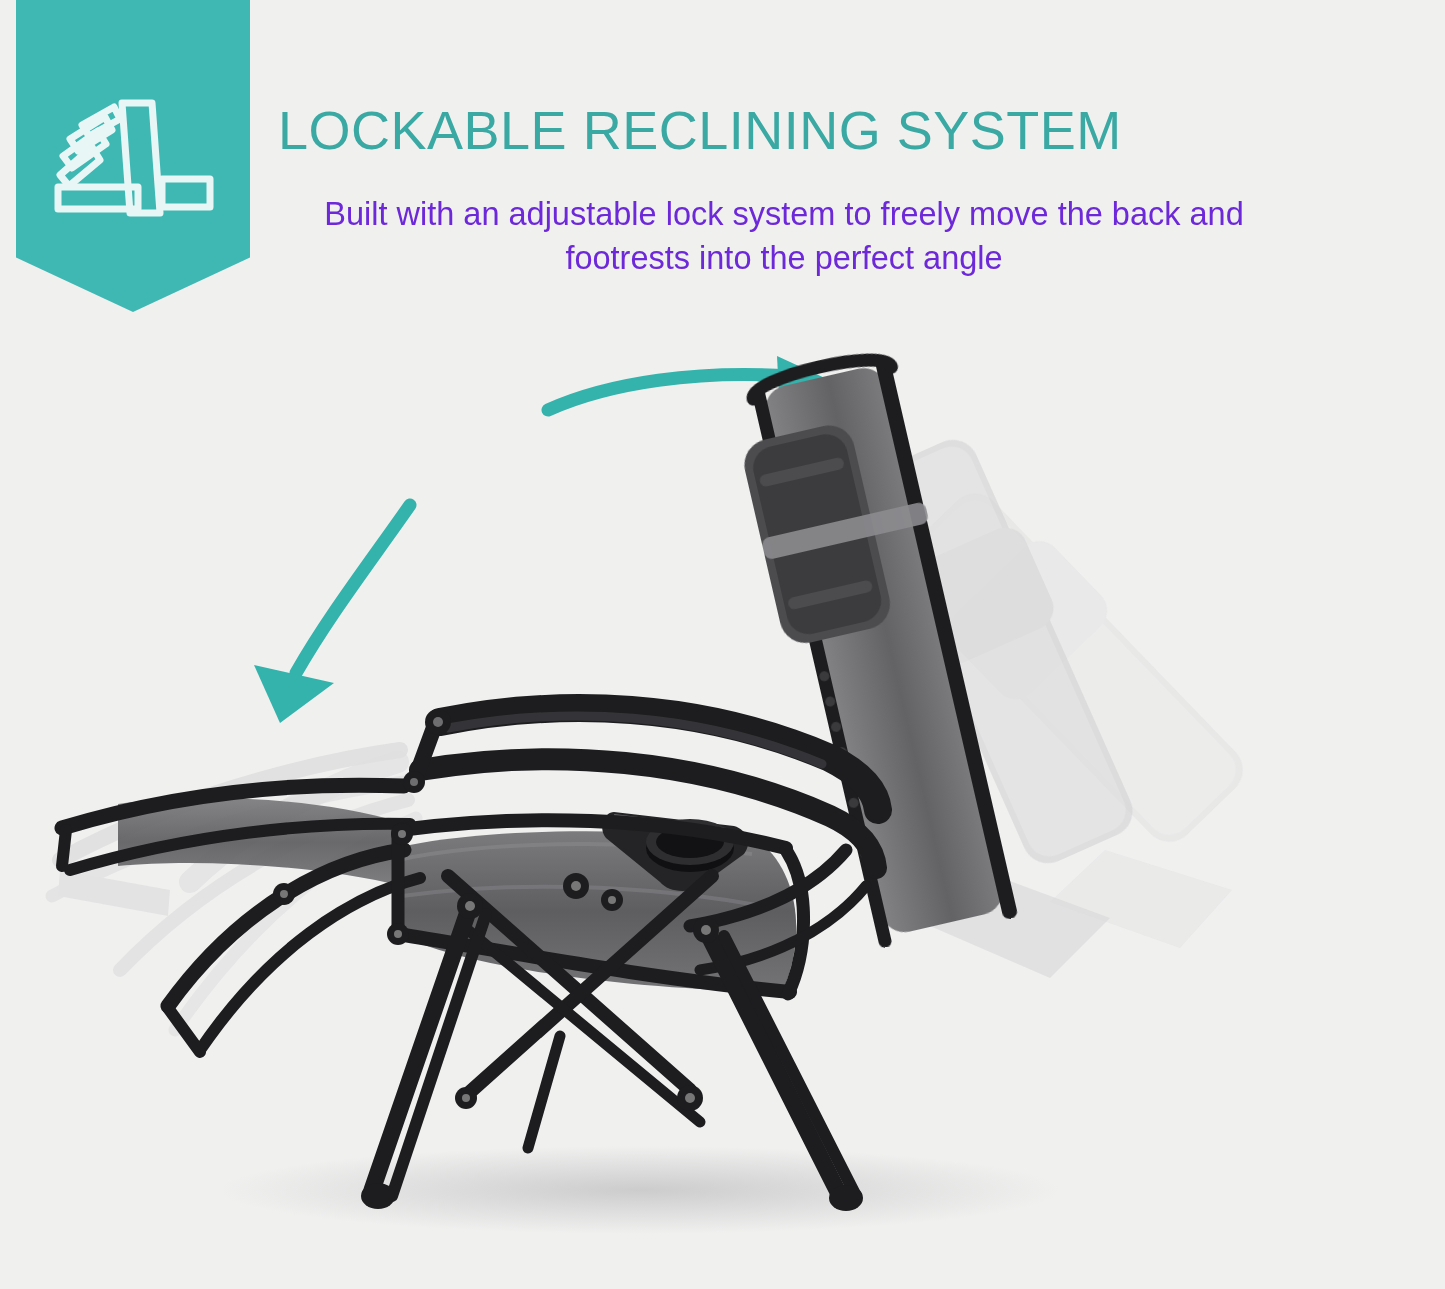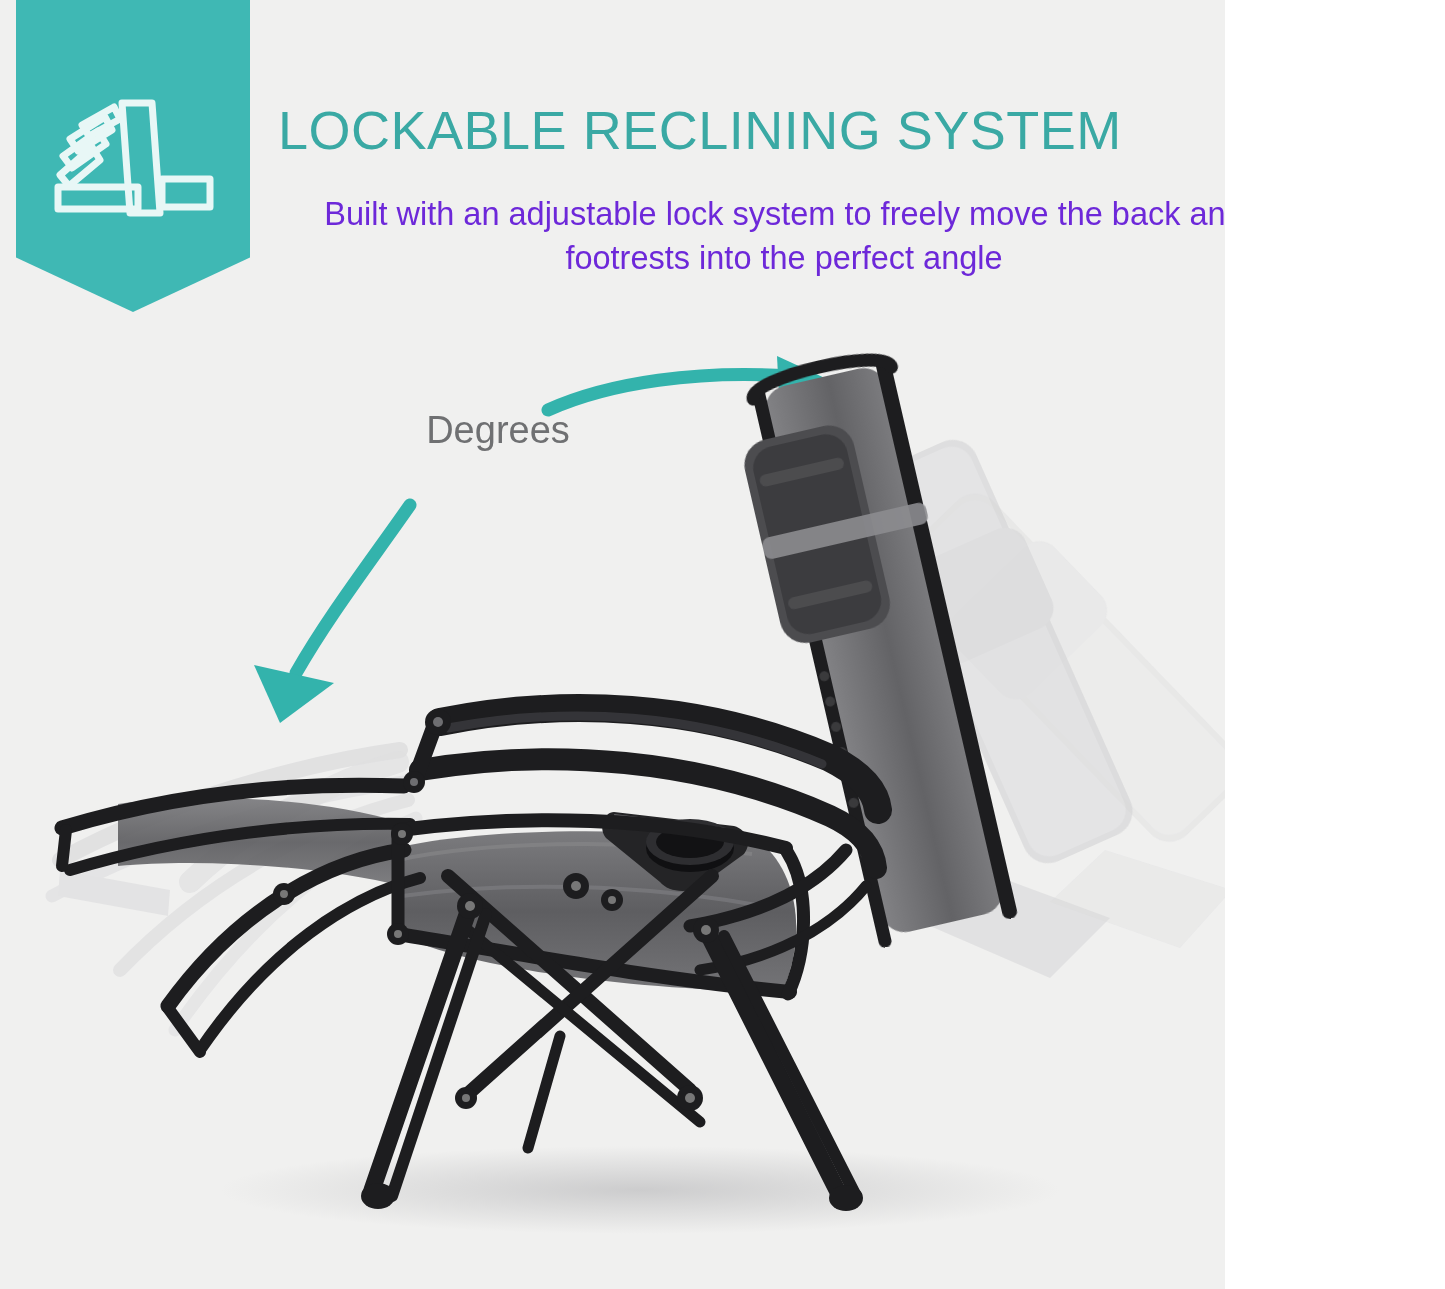--- a/index.html
+++ b/index.html
@@ -2,21 +2,21 @@
 <html><head>
 <meta charset="utf-8">
 <style>
   html, body {
     margin: 0;
     padding: 0;
     background: #ffffff;
   }
   #stage {
     position: relative;
-    width: 1225px;
+    width: 1445px;
     height: 1289px;
     background: #f0f0ef;
     overflow: hidden;
     font-family: "Liberation Sans", sans-serif;
     -webkit-font-smoothing: antialiased;
   }
 
   
   .banner {
     position: absolute;
@@ -129,21 +129,20 @@
   </div>
 
   <div class="headline">LOCKABLE RECLINING SYSTEM</div>
 
   <div class="subhead">
     <span>Built with an adjustable lock system to freely move</span>
     <span>the back and footrests into the perfect angle</span>
   </div>
 
   <div class="degrees">
-    <span class="deg-word">Degrees</span>
   </div>
 
   <svg class="arrow-top" viewBox="0 0 330 115">
     <path d="M8 58 C 70 30, 160 18, 250 24" fill="none" stroke="#33b3ac" stroke-width="13" stroke-linecap="round"></path>
     <path d="M237 4 L300 33 L240 62 Z" fill="#33b3ac"></path>
   </svg>
 
   <svg class="arrow-bottom" viewBox="0 0 230 240">
     <path d="M172 18 C 130 78, 90 130, 58 186" fill="none" stroke="#33b3ac" stroke-width="13" stroke-linecap="round"></path>
     <path d="M16 178 L96 196 L42 236 Z" fill="#33b3ac"></path>

